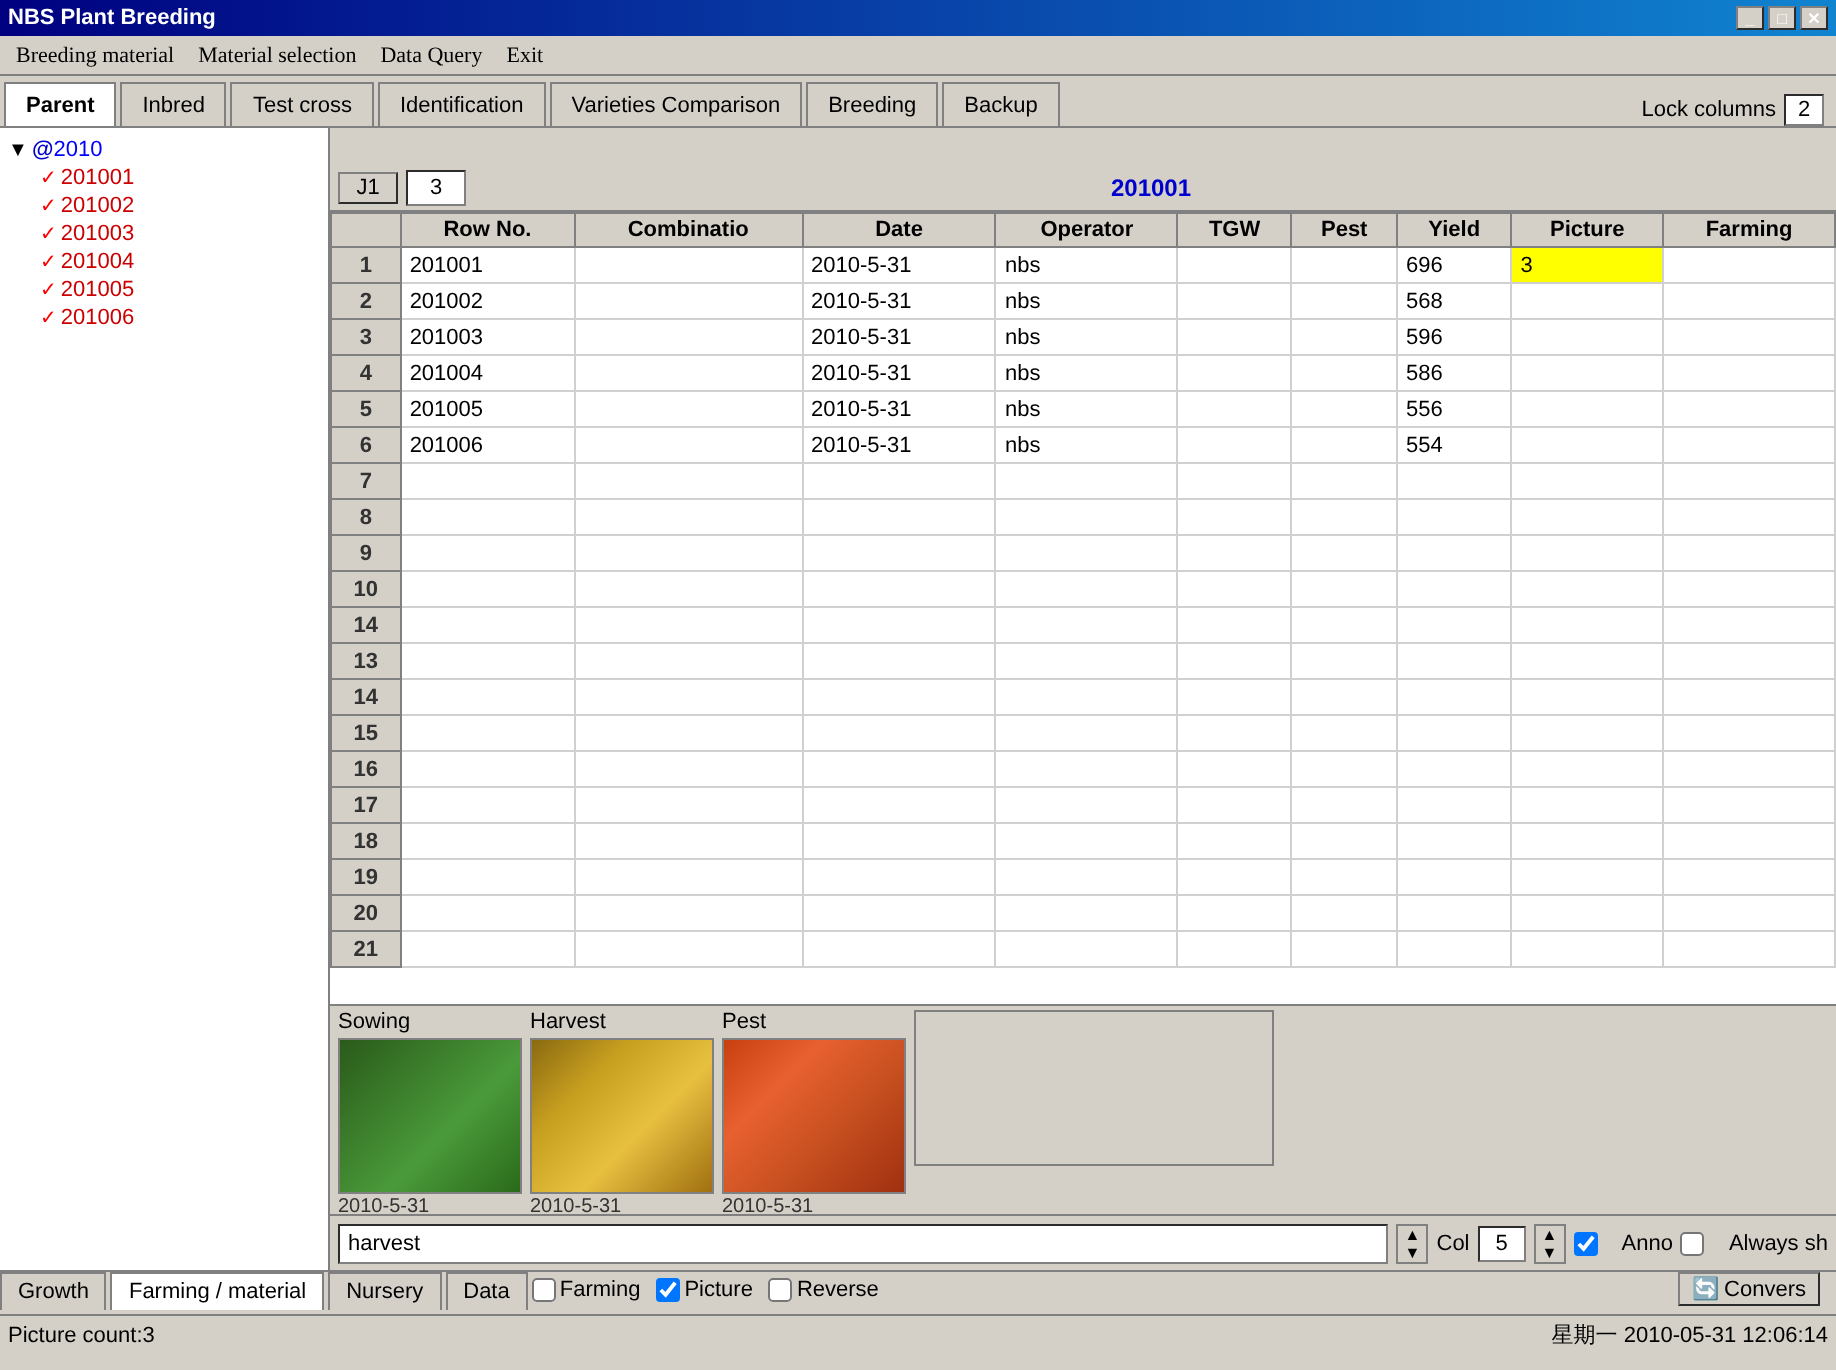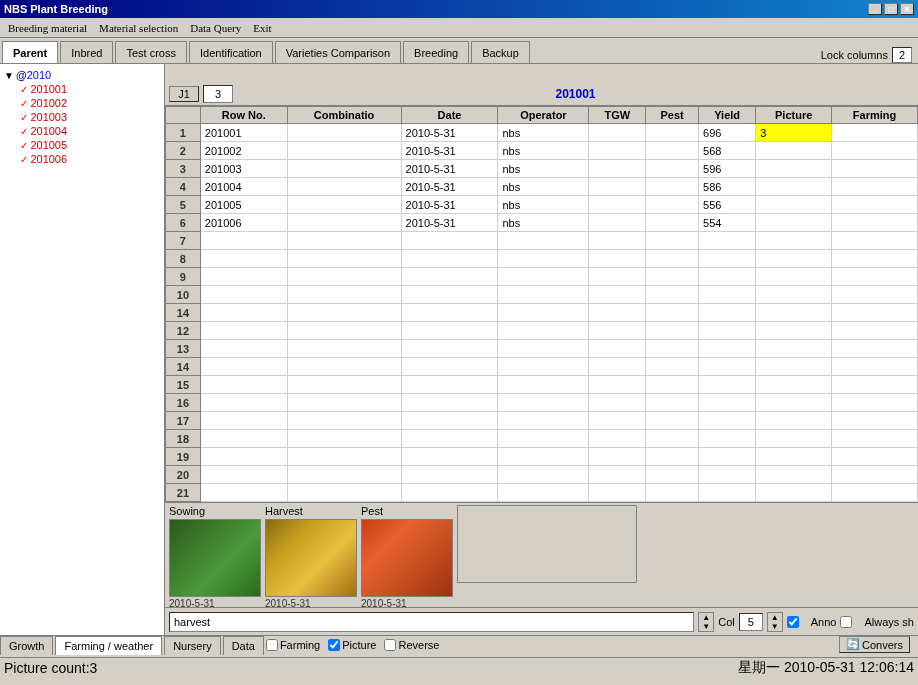--- a/index.html
+++ b/index.html
@@ -325,21 +325,21 @@
     }
 
     
     .status-bar {
       display: flex;
       align-items: center;
       background: #d4d0c8;
       border-top: 1px solid #808080;
       height: 20px;
       padding: 0 4px;
-      font-size: 14px;
+      font-size: 11px;
     }
     .status-datetime { margin-left: auto; }
     .checkbox-label { display: flex; align-items: center; gap: 2px; }
     .convert-btn {
       margin-left: auto;
       display: flex;
       align-items: center;
       gap: 2px;
       padding: 1px 6px;
       background: #d4d0c8;
@@ -568,32 +568,20 @@
               <td></td>
               <td></td>
               <td></td>
               <td></td>
               <td></td>
               <td></td>
               <td></td>
               <td></td>
             </tr>
             <tr>
-              <td class="row-num">12</td>
-              <td></td>
-              <td></td>
-              <td></td>
-              <td></td>
-              <td></td>
-              <td></td>
-              <td></td>
-              <td></td>
-              <td></td>
-            </tr>
-            <tr>
               <td class="row-num">13</td>
               <td></td>
               <td></td>
               <td></td>
               <td></td>
               <td></td>
               <td></td>
               <td></td>
               <td></td>
               <td></td>
@@ -743,21 +731,21 @@
         <input type="checkbox" class="cb-input" style="">
         <span>Always sh</span>
       </div>
     </div>
 
   </div>
 </div>
 
 <div style="display:flex; align-items:flex-start; background:#d4d0c8; border-top: 1px solid #808080; height:22px;">
   <div class="bottom-tab">Growth</div>
-  <div class="bottom-tab active">Farming / weather</div>
+  <div class="bottom-tab active">Farming / material</div>
   <div class="bottom-tab">Nursery</div>
   <div class="bottom-tab">Data</div>
   <div style="flex:1; display:flex; align-items:center; justify-content:flex-end; gap:8px; padding-right:8px;">
     <div class="checkbox-label">
       <input type="checkbox" class="cb-input" style="">
       <span>Farming</span>
     </div>
     <div class="checkbox-label">
       <input type="checkbox" class="cb-input" checked="" style="">
       <span>Picture</span>

